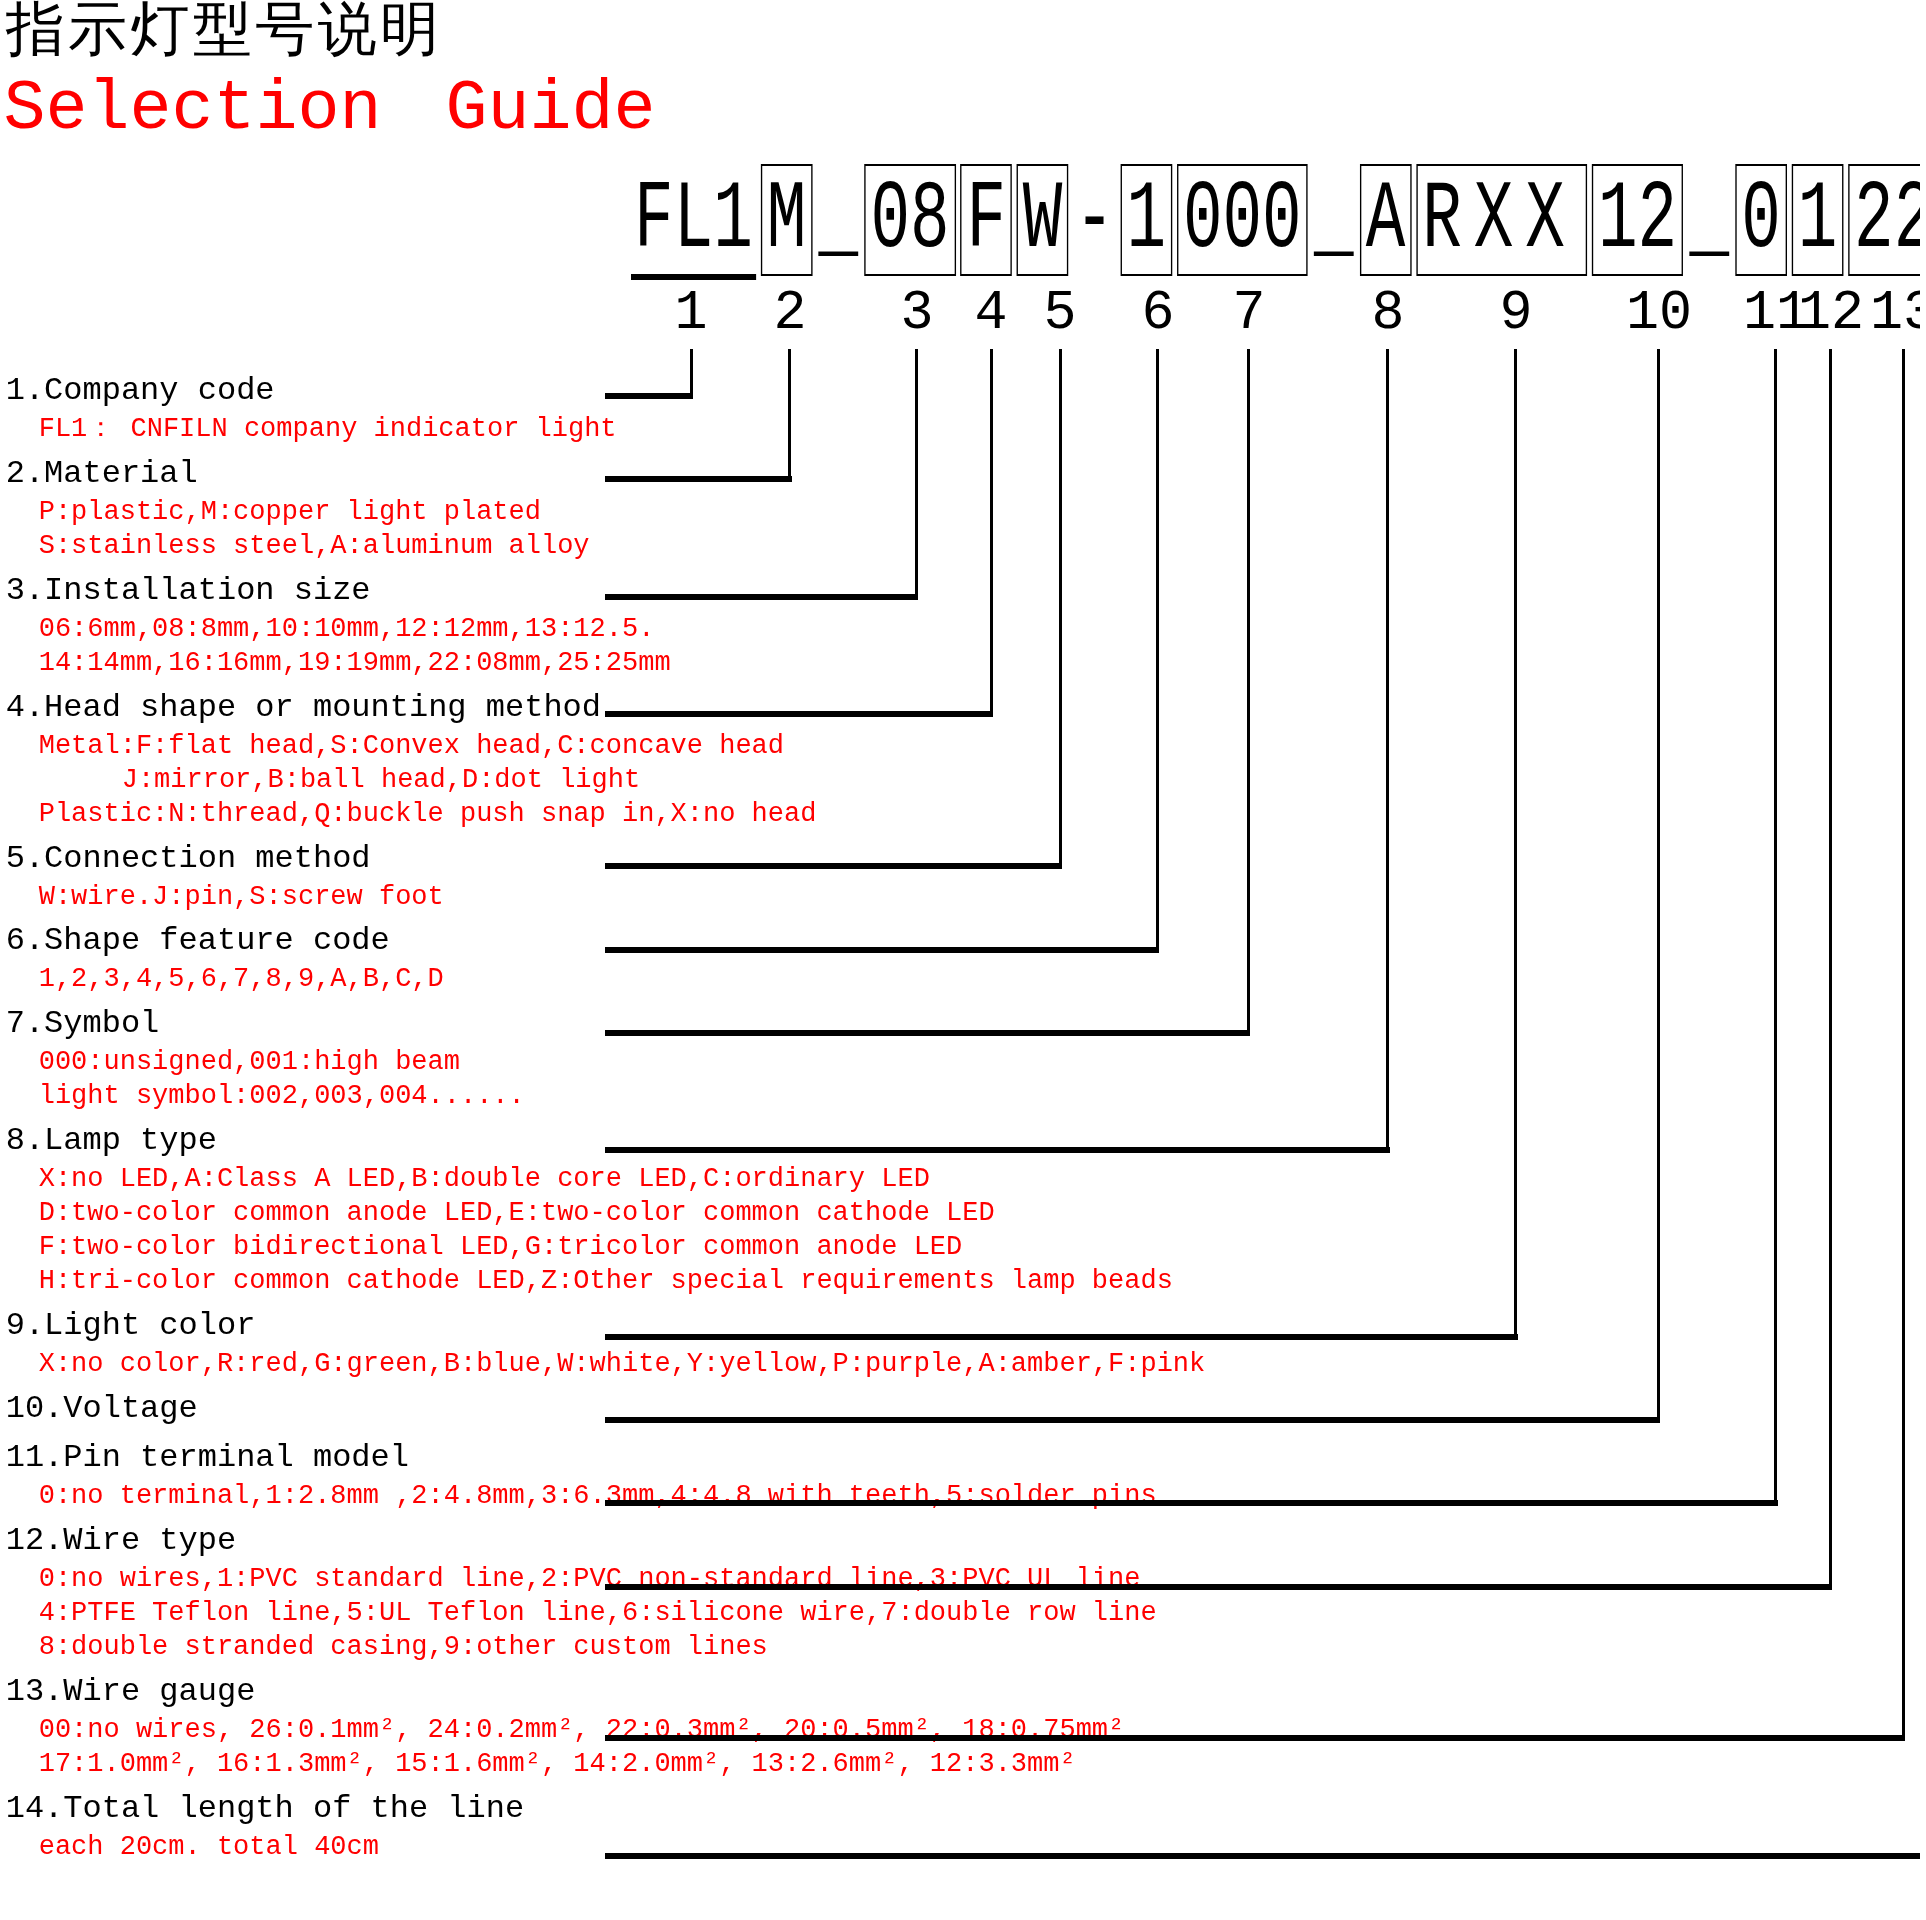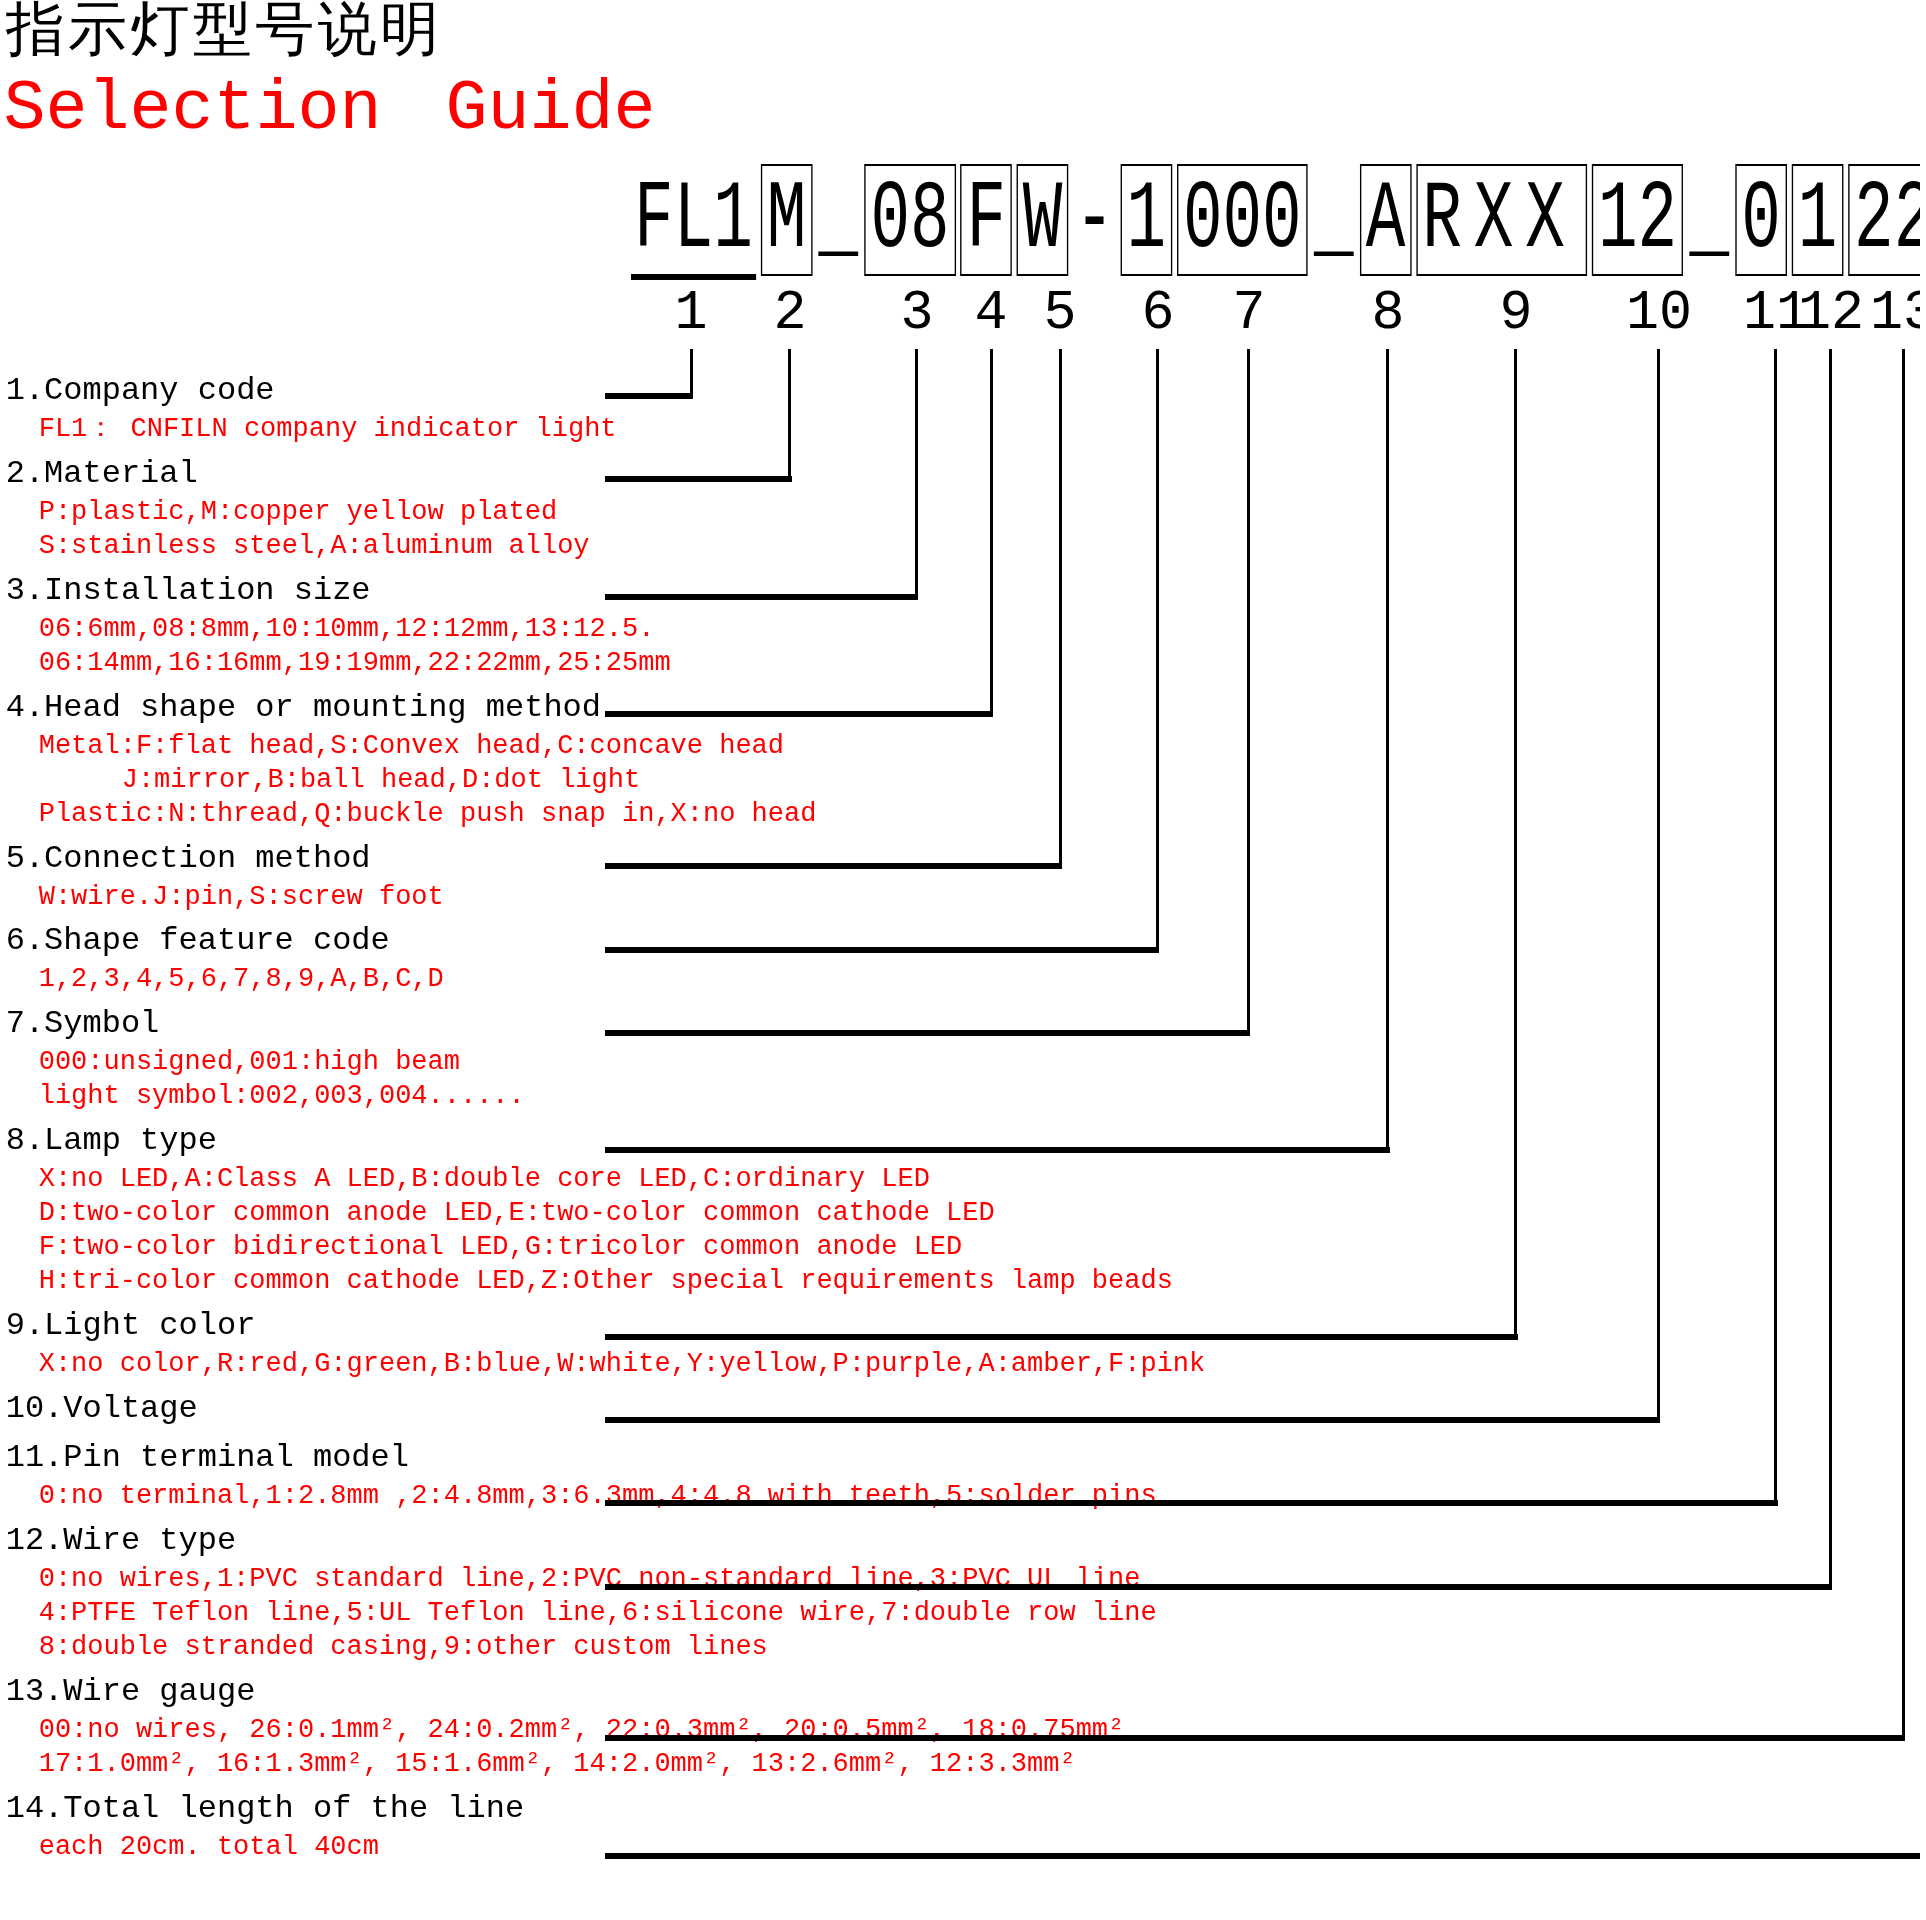--- a/index.html
+++ b/index.html
@@ -114,28 +114,28 @@
 
   <div class="sections">
 
     <div class="section">
       <div class="sec-title">1.Company code</div>
       <div class="red-line">FL1： CNFILN company indicator light</div>
     </div>
 
     <div class="section">
       <div class="sec-title">2.Material</div>
-      <div class="red-line">P:plastic,M:copper yellow plated</div>
+      <div class="red-line">P:plastic,M:copper light plated</div>
       <div class="red-line">S:stainless steel,A:aluminum alloy</div>
     </div>
 
     <div class="section">
       <div class="sec-title">3.Installation size</div>
       <div class="red-line">06:6mm,08:8mm,10:10mm,12:12mm,13:12.5.</div>
-      <div class="red-line">06:14mm,16:16mm,19:19mm,22:22mm,25:25mm</div>
+      <div class="red-line">14:14mm,16:16mm,19:19mm,22:08mm,25:25mm</div>
     </div>
 
     <div class="section">
       <div class="sec-title">4.Head shape or mounting method</div>
       <div class="red-line">Metal:F:flat head,S:Convex head,C:concave head</div>
       <div class="red-line indent">J:mirror,B:ball head,D:dot light</div>
       <div class="red-line">Plastic:N:thread,Q:buckle push snap in,X:no head</div>
     </div>
 
     <div class="section">

